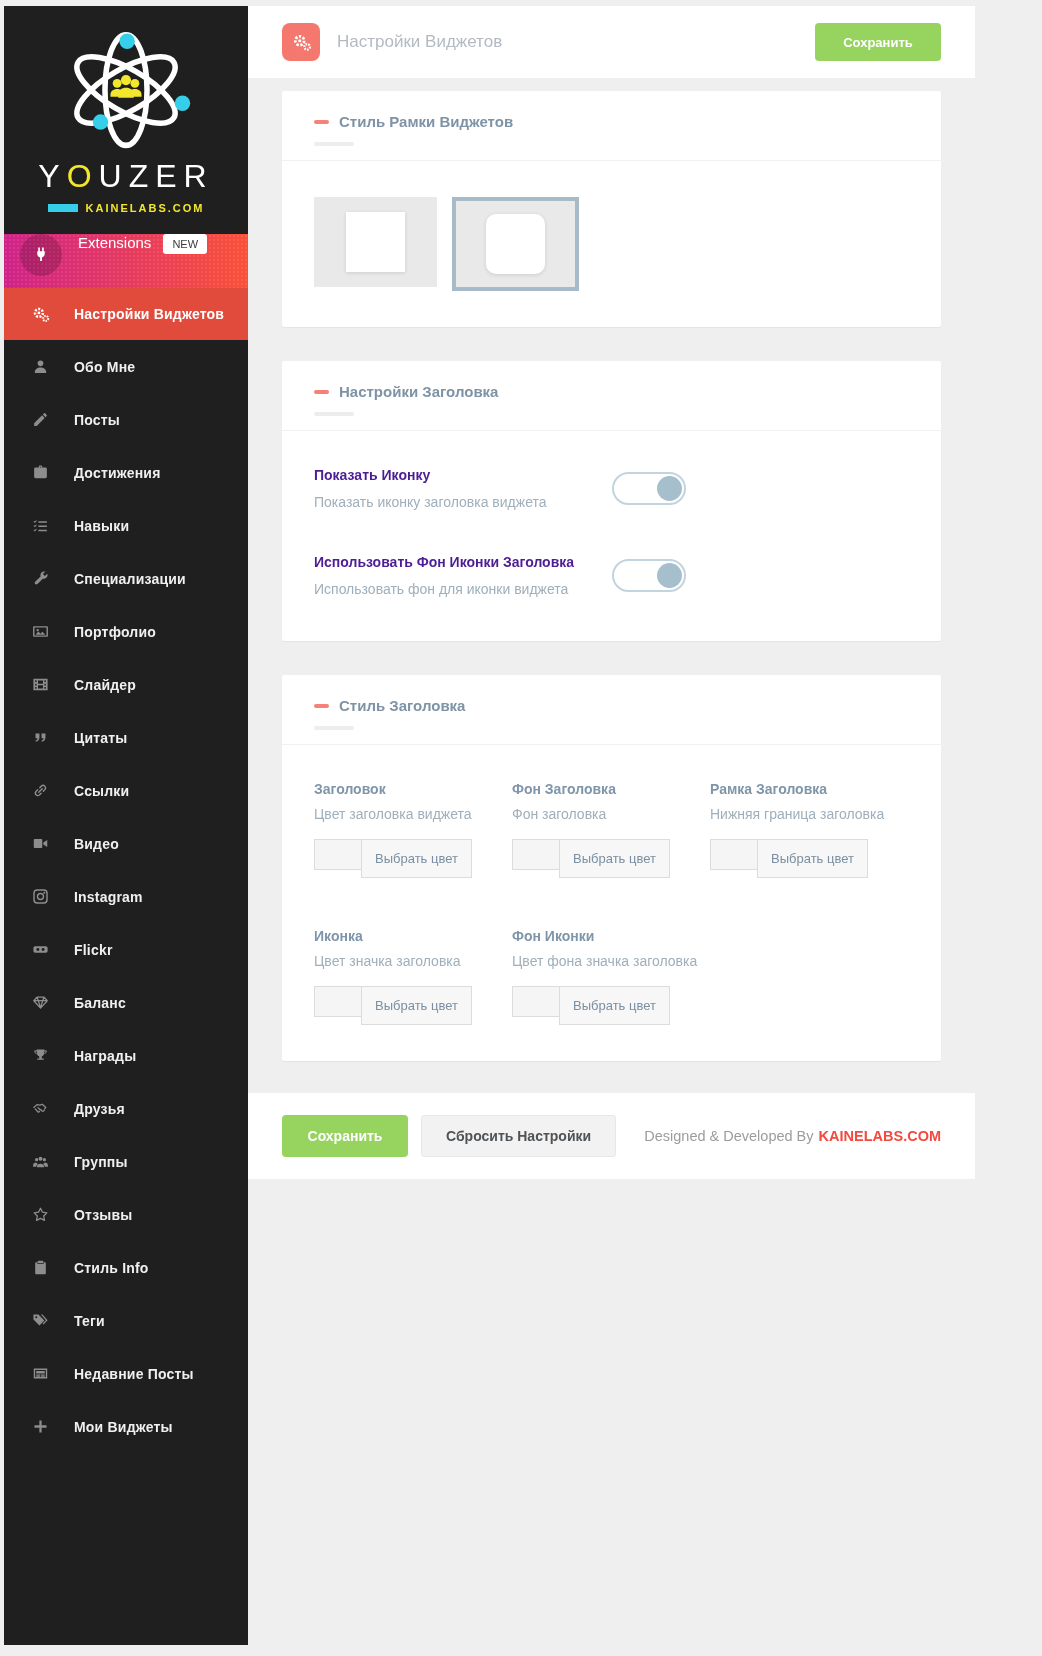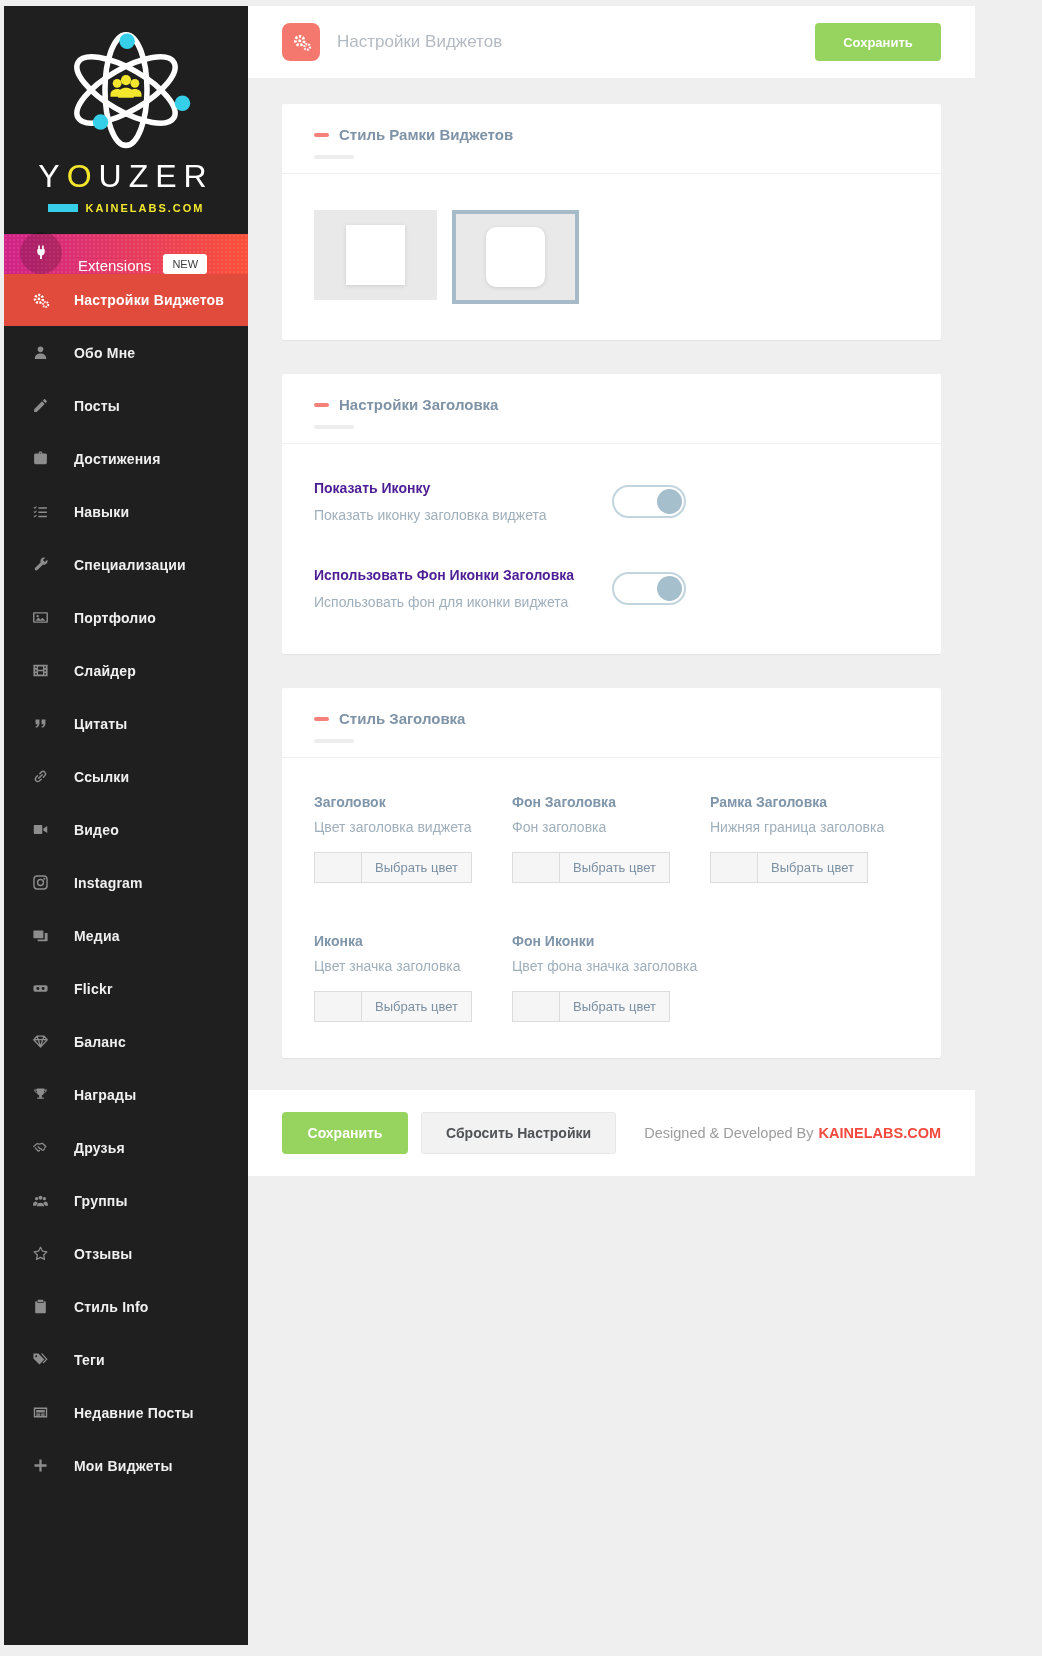--- a/index.html
+++ b/index.html
@@ -15,21 +15,21 @@
   .sidebar { width:244px; min-height:1639px; background:#1f1f1f; flex:0 0 244px; }
   .logo { padding:22px 0 20px; text-align:center; }
   .logo svg { display:block; margin:0 auto; }
   .brand { color:#fff; font-size:32px; font-weight:300; letter-spacing:7px; margin-top:6px; }
   .brand .o { color:#f3e72e; }
   .brand-sub { margin-top:7px; display:flex; align-items:center; justify-content:center; }
   .brand-dash { display:inline-block; width:30px; height:8px; background:#35cfe9; margin-right:8px; }
   .brand-domain { color:#f3e72e; font-size:11px; font-weight:bold; letter-spacing:2px; }
 
   .ext {
-    height:40px; display:flex; align-items:flex-end; padding:0 16px;
+    height:54px; display:flex; align-items:flex-start; padding:0 16px;
     background:linear-gradient(90deg,#d02288,#fa5138);
     background-image:radial-gradient(rgba(255,255,255,.09) 1px, transparent 1px),
                      linear-gradient(90deg,#d02288,#fa5138);
     background-size:4px 4px, 100% 100%;
     cursor:pointer;
   }
   .ext-circle { width:42px; height:42px; border-radius:50%; background:rgba(0,0,0,.18);
     display:flex; align-items:center; justify-content:center; flex:0 0 42px; }
   .ext-label { color:#fff; font-size:15px; margin-left:16px; }
   .ext-badge { margin-left:12px; background:#fff; color:#3c3c3c; font-size:11px;
@@ -46,21 +46,21 @@
   
   .main { width:727px; flex:0 0 727px; }
   .topbar { height:72px; background:#fff; display:flex; align-items:center; padding:0 34px; }
   .topbar-ico { width:38px; height:38px; background:#f4786d; border-radius:8px;
     display:flex; align-items:center; justify-content:center; flex:0 0 38px; }
   .topbar-title { color:#b3bac1; font-size:17px; margin-left:17px; }
   .btn-green { background:#97d35f; color:#fff; font-size:13px; font-weight:bold;
     border:none; border-radius:4px; cursor:pointer; font-family:inherit; }
   .topbar .btn-green { margin-left:auto; width:126px; height:38px; }
 
-  .content { padding:26px 34px 0; }
+  .content { padding:13px 34px 0; }
   .card { background:#fff; border-radius:2px; box-shadow:0 1px 1px rgba(0,0,0,.05); margin-bottom:34px; }
   .card-head { padding:22px 32px 0; border-bottom:1px solid #f0f1f3; }
   .head-row { display:flex; align-items:center; }
   .dash { width:15px; height:4px; border-radius:2px; background:#f4827a; margin-right:10px; }
   .card-title { color:#7f93a6; font-size:15px; font-weight:bold; }
   .under-dash { width:40px; height:4px; border-radius:2px; background:#ededed; margin:12px 0 14px; }
 
   .card-body { padding:36px 32px; }
 
   
@@ -81,21 +81,21 @@
     background:#fff; position:relative; cursor:pointer; }
   .knob { position:absolute; right:2px; top:2px; width:25px; height:25px;
     border-radius:50%; background:#a6bfcd; }
 
   
   .picker-grid { display:grid; grid-template-columns:198px 198px 198px; row-gap:50px; }
   .p-label { color:#7f95a9; font-size:14px; font-weight:bold; }
   .p-desc { color:#9fafbb; font-size:14px; margin:9px 0 17px; }
   .p-ctrl { display:flex; }
   .p-swatch { width:48px; height:31px; background:#f5f5f5; border:1px solid #dcdcdc; cursor:pointer; }
-  .p-btn { height:31px; background:#f7f7f7; border:1px solid #dcdcdc; margin-left:-1px;
+  .p-btn { height:39px; background:#f7f7f7; border:1px solid #dcdcdc; margin-left:-1px;
     color:#7b8fa2; font-size:13px; padding:0 13px; cursor:pointer; font-family:inherit; }
 
   
   .footer-bar { background:#fff; height:86px; display:flex; align-items:center;
     padding:0 34px; margin-top:-2px; }
   .footer-bar .btn-green { width:126px; height:42px; font-size:14px; }
   .btn-reset { margin-left:13px; height:42px; padding:0 24px; background:#f2f2f2;
     border:1px solid #e7e7e7; border-radius:3px; color:#4f5356; font-size:14px;
     font-weight:bold; cursor:pointer; font-family:inherit;text-align:right; }
   .credit { margin-left:auto; font-size:14.5px; color:#9c9c9c; }
@@ -247,29 +247,20 @@
             <rect x="2.8" y="2.8" width="18.4" height="18.4" rx="4.5" fill="none" stroke="#8d8d8d" stroke-width="2"></rect>
             <circle cx="12" cy="12" r="4.2" fill="none" stroke="#8d8d8d" stroke-width="2"></circle>
             <circle cx="17.4" cy="6.6" r="1.4" fill="#8d8d8d"></circle>
           </svg>
         </span>
       <span class="nav-label">Instagram</span>
     </div>
     <div class="nav-item">
       <span class="nav-ico">
           <svg width="17" height="17" viewBox="0 0 24 24" fill="#8d8d8d">
-            <rect x="2" y="5" width="14" height="11" rx="1"></rect>
-            <path d="M18 8.5h4V19a1 1 0 01-1 1H8v-2.5h10V8.5z"></path>
-          </svg>
-        </span>
-      <span class="nav-label">Медиа</span>
-    </div>
-    <div class="nav-item">
-      <span class="nav-ico">
-          <svg width="17" height="17" viewBox="0 0 24 24" fill="#8d8d8d">
             <rect x="2" y="7.5" width="20" height="9" rx="2.5"></rect>
             <circle cx="8.3" cy="12" r="2.1" fill="#1f1f1f"></circle>
             <circle cx="15.7" cy="12" r="2.1" fill="#1f1f1f"></circle>
           </svg>
         </span>
       <span class="nav-label">Flickr</span>
     </div>
     <div class="nav-item">
       <span class="nav-ico">
           <svg width="17" height="17" viewBox="0 0 24 24" fill="none" stroke="#8d8d8d" stroke-width="1.8" stroke-linejoin="round">

